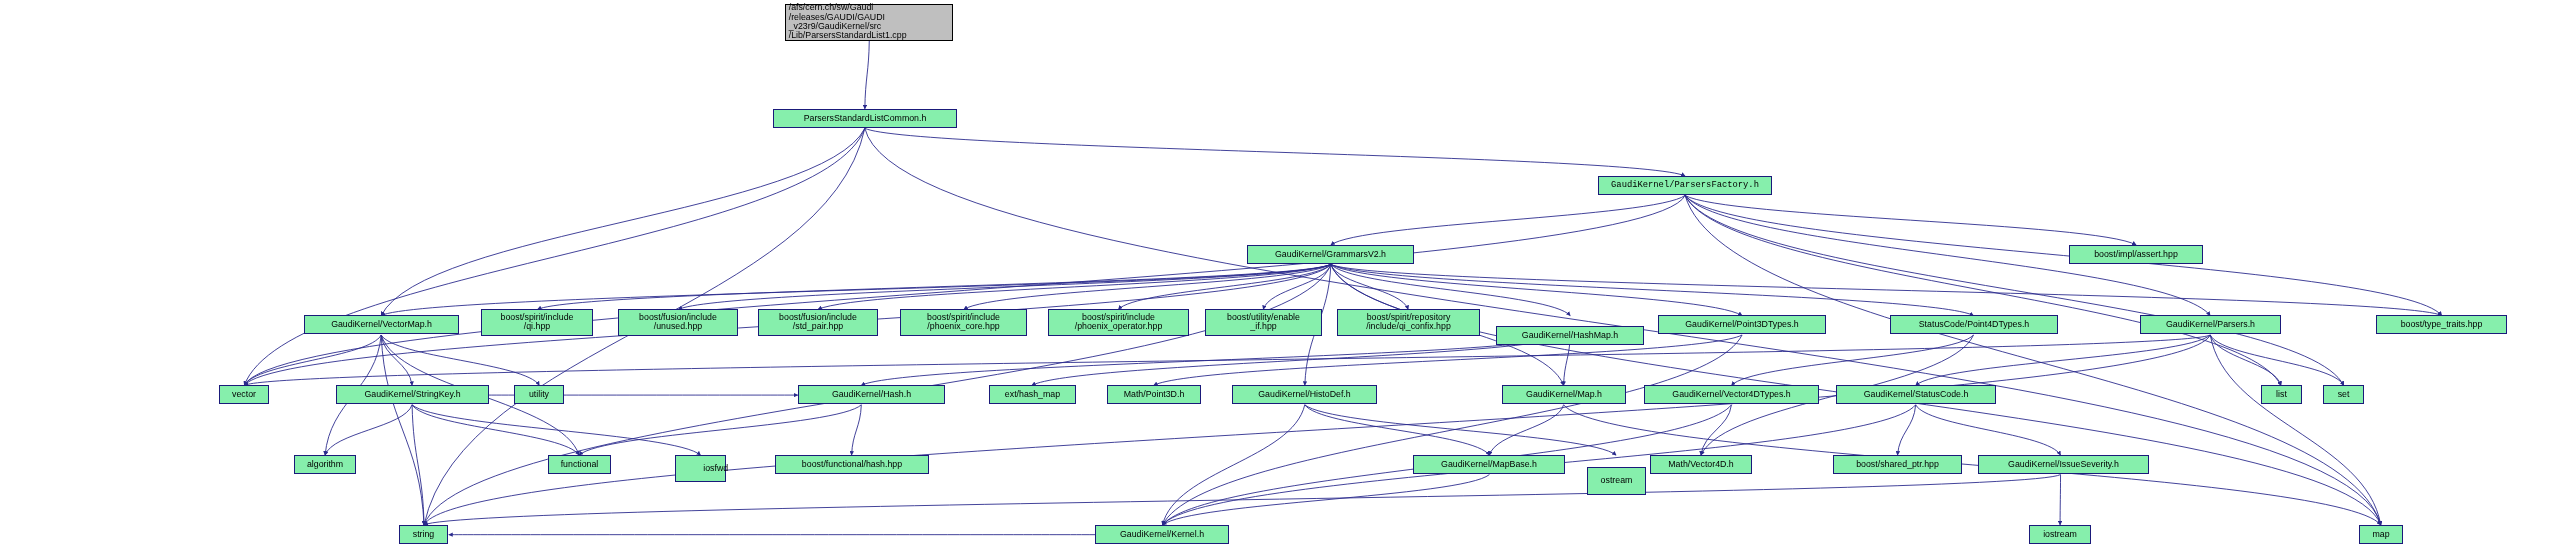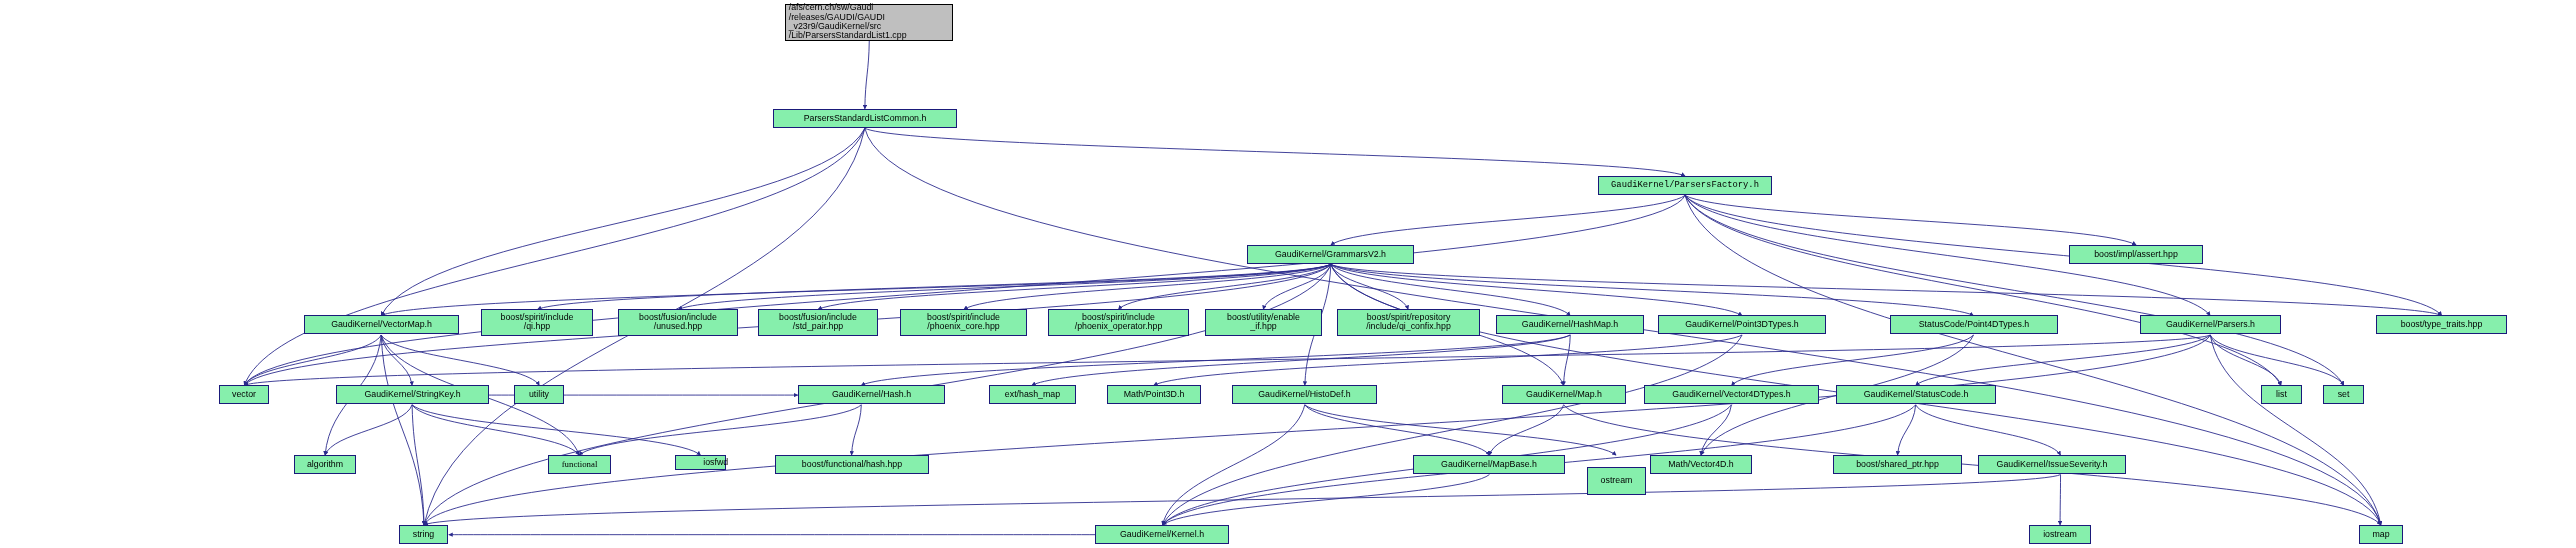--- a/index.html
+++ b/index.html
@@ -148,44 +148,44 @@
     <div class="node" style="left: 758px; top: 309px; width: 120px; height: 26.5px;">boost/fusion/include
 /std_pair.hpp</div>
     <div class="node" style="left: 900px; top: 309px; width: 127px; height: 26.5px;">boost/spirit/include
 /phoenix_core.hpp</div>
     <div class="node" style="left: 1048px; top: 309px; width: 141px; height: 26.5px;">boost/spirit/include
 /phoenix_operator.hpp</div>
     <div class="node" style="left: 1205px; top: 309px; width: 117px; height: 26.5px;">boost/utility/enable
 _if.hpp</div>
     <div class="node" style="left: 1337px; top: 309px; width: 143px; height: 26.5px;">boost/spirit/repository
 /include/qi_confix.hpp</div>
-    <div class="node" style="left: 1496px; top: 315px; width: 148px; height: 19.4px;">GaudiKernel/HashMap.h</div>
+    <div class="node" style="left: 1496px; top: 326px; width: 148px; height: 19.4px;">GaudiKernel/HashMap.h</div>
     <div class="node" style="left: 1658px; top: 315px; width: 168px; height: 19.4px;">GaudiKernel/Point3DTypes.h</div>
     <div class="node" style="left: 1890px; top: 315px; width: 168px; height: 19.4px;">StatusCode/Point4DTypes.h</div>
     <div class="node" style="left: 2140px; top: 315px; width: 141px; height: 19.4px;">GaudiKernel/Parsers.h</div>
     <div class="node" style="left: 2376px; top: 315px; width: 131px; height: 19.4px;">boost/type_traits.hpp</div>
     <div class="node" style="left: 219px; top: 385px; width: 50px; height: 19.4px;">vector</div>
     <div class="node" style="left: 336px; top: 385px; width: 153px; height: 19.4px;">GaudiKernel/StringKey.h</div>
     <div class="node" style="left: 514px; top: 385px; width: 50px; height: 19.4px;">utility</div>
     <div class="node" style="left: 798px; top: 385px; width: 147px; height: 19.4px;">GaudiKernel/Hash.h</div>
     <div class="node" style="left: 989px; top: 385px; width: 87px; height: 19.4px;">ext/hash_map</div>
     <div class="node" style="left: 1107px; top: 385px; width: 94px; height: 19.4px;">Math/Point3D.h</div>
     <div class="node" style="left: 1232px; top: 385px; width: 145px; height: 19.4px;">GaudiKernel/HistoDef.h</div>
     <div class="node" style="left: 1502px; top: 385px; width: 124px; height: 19.4px;">GaudiKernel/Map.h</div>
     <div class="node" style="left: 1644px; top: 385px; width: 175px; height: 19.4px;">GaudiKernel/Vector4DTypes.h</div>
     <div class="node" style="left: 1836px; top: 385px; width: 160px; height: 19.4px;">GaudiKernel/StatusCode.h</div>
     <div class="node" style="left: 2261px; top: 385px; width: 41px; height: 19.4px;">list</div>
     <div class="node" style="left: 2323px; top: 385px; width: 41px; height: 19.4px;">set</div>
     <div class="node" style="left: 294px; top: 455px; width: 62px; height: 19.4px;">algorithm</div>
-    <div class="node" style="left: 548px; top: 455px; width: 63px; height: 19.4px; font-family: Liberation Serif, serif;">functional</div>
-    <div class="node" style="left: 675px; top: 455px; width: 51px; height: 15px; padding-left: 33px;">iosfwd</div>
+    <div class="node" style="left: 548px; top: 455px; width: 63px; height: 19.4px;">functional</div>
+    <div class="node" style="left: 675px; top: 455px; width: 51px; height: 27px; padding-left: 33px;">iosfwd</div>
     <div class="node" style="left: 775px; top: 455px; width: 154px; height: 19.4px;">boost/functional/hash.hpp</div>
     <div class="node" style="left: 1413px; top: 455px; width: 152px; height: 19.4px;">GaudiKernel/MapBase.h</div>
     <div class="node" style="left: 1587px; top: 455px; width: 59px; height: 28px; margin-top: 12px;">ostream</div>
     <div class="node" style="left: 1650px; top: 455px; width: 102px; height: 19.4px;">Math/Vector4D.h</div>
     <div class="node" style="left: 1833px; top: 455px; width: 129px; height: 19.4px;">boost/shared_ptr.hpp</div>
-    <div class="node" style="left: 1978px; top: 455px; width: 148px; height: 19.4px;">GaudiKernel/IssueSeverity.h</div>
+    <div class="node" style="left: 1978px; top: 455px; width: 171px; height: 19.4px;">GaudiKernel/IssueSeverity.h</div>
     <div class="node" style="left: 399px; top: 525px; width: 49px; height: 19.4px;">string</div>
     <div class="node" style="left: 1095px; top: 525px; width: 134px; height: 19.4px;">GaudiKernel/Kernel.h</div>
     <div class="node" style="left: 2029px; top: 525px; width: 62px; height: 19.4px;">iostream</div>
     <div class="node" style="left: 2359px; top: 525px; width: 44px; height: 19.4px;">map</div>
   </div>
 
 
 </body></html>

